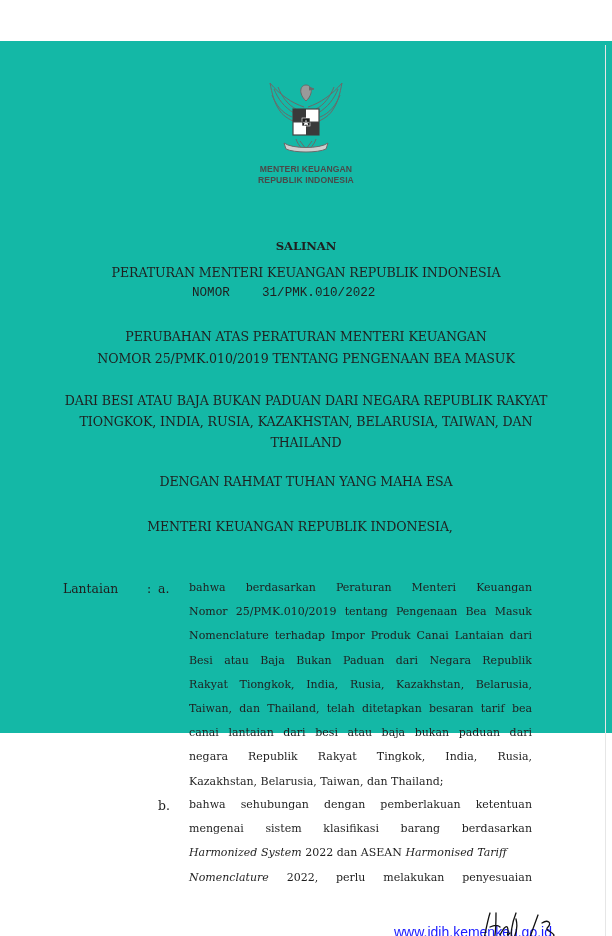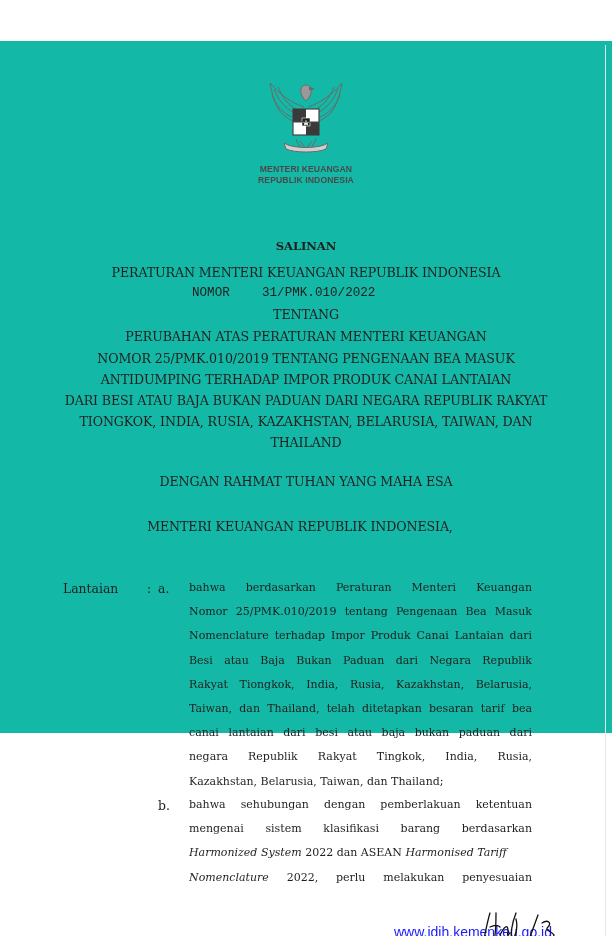--- a/index.html
+++ b/index.html
@@ -70,25 +70,23 @@
 
   <div class="ministry m1">MENTERI KEUANGAN</div>
   <div class="ministry m2">REPUBLIK INDONESIA</div>
 
   <div class="center-line salinan">SALINAN</div>
   <div class="center-line" style="top:224px">PERATURAN MENTERI KEUANGAN REPUBLIK INDONESIA</div>
   <div class="nomor">
     <span>NOMOR</span>
     <span class="num">31/PMK.010/2022</span>
   </div>
-  <div class="center-line" style="top:266px">TENTANG</div>
 
   <div class="center-line" style="top:288px">PERUBAHAN ATAS PERATURAN MENTERI KEUANGAN</div>
   <div class="center-line" style="top:310px">NOMOR 25/PMK.010/2019 TENTANG PENGENAAN BEA MASUK</div>
-  <div class="center-line" style="top:331px">ANTIDUMPING TERHADAP IMPOR PRODUK CANAI LANTAIAN</div>
   <div class="center-line" style="top:352px">DARI BESI ATAU BAJA BUKAN PADUAN DARI NEGARA REPUBLIK RAKYAT</div>
   <div class="center-line" style="top:373px">TIONGKOK, INDIA, RUSIA, KAZAKHSTAN, BELARUSIA, TAIWAN, DAN</div>
   <div class="center-line" style="top:394px">THAILAND</div>
 
   <div class="center-line" style="top:433px">DENGAN RAHMAT TUHAN YANG MAHA ESA</div>
   <div class="center-line" style="top:478px; left:-6px">MENTERI KEUANGAN REPUBLIK INDONESIA,</div>
 
   <div class="cons">
     <span class="cons-label">Lantaian</span>
     <span class="cons-colon">:</span>

